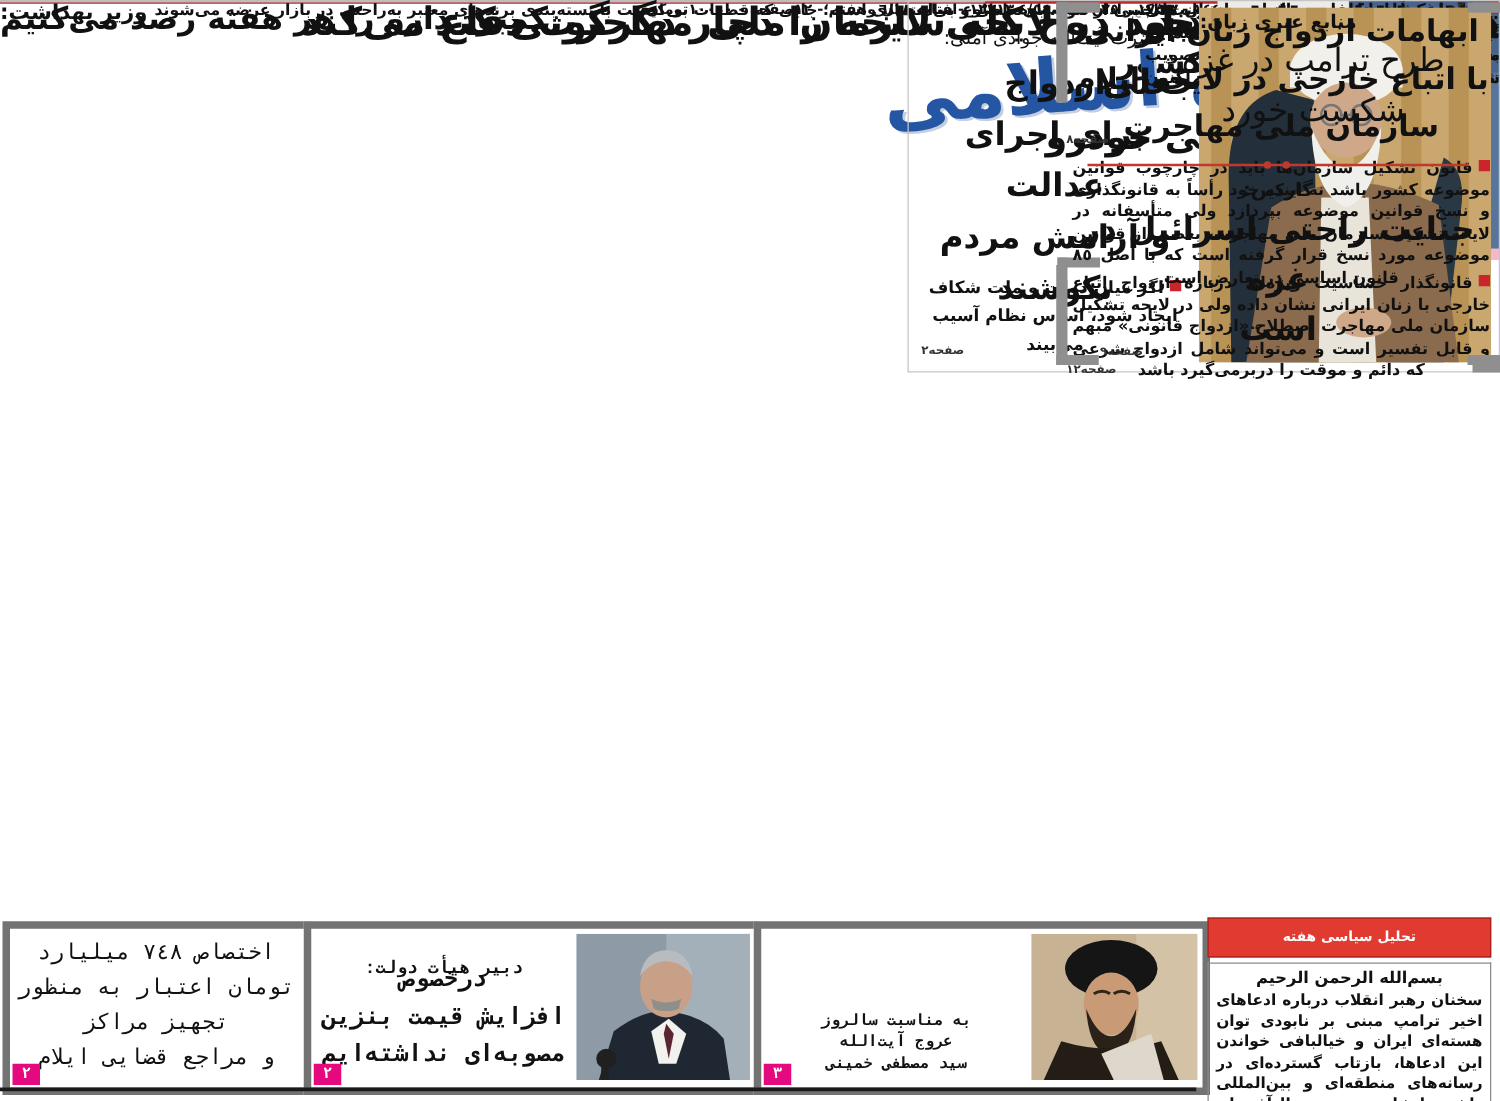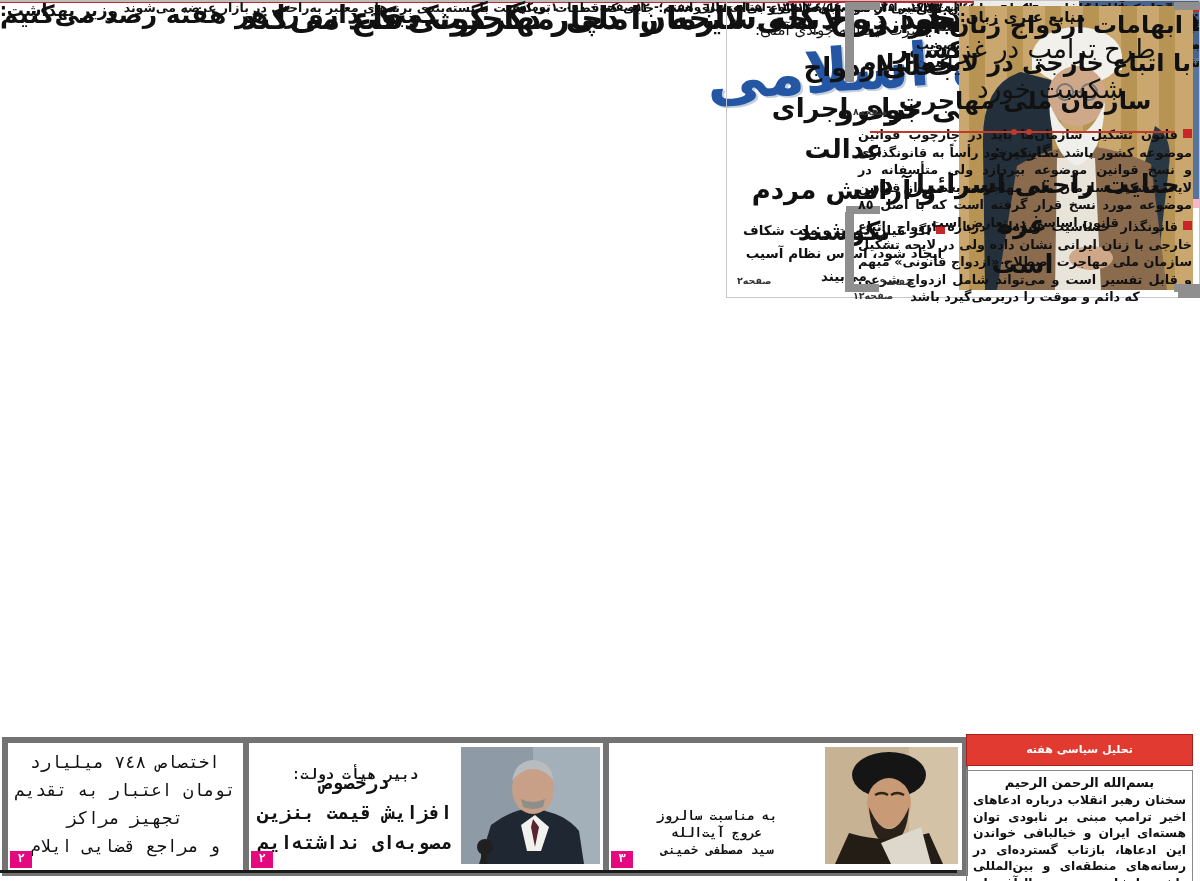--- a/index.html
+++ b/index.html
@@ -270,21 +270,21 @@
     <div id="gaza-h2">
         <div class="gaza-h2-line">جنایت راحتی اسرائیل در غزه</div>
         <div class="gaza-h2-line">است</div>
       </div>
     <div class="pg" id="gaza-pg2">صفحه۱۲</div>
   </div>
 
   <div class="bbox" id="box-ilam">
     <div id="ilam-lines">
         <div class="ilam-line">اختصاص ٧٤٨ میلیارد</div>
-        <div class="ilam-line">تومان اعتبار به تقدیم</div>
+        <div class="ilam-line">تومان اعتبار به منظور</div>
         <div class="ilam-line">تجهیز مراکز</div>
         <div class="ilam-line">و مراجع قضایی ایلام</div>
       </div>
     <div class="badge" style="left:2px;bottom:2px;">۲</div>
   </div>
 
   <div class="bbox" id="box-gas">
     <div id="gas-photo">
       <svg width="139" height="117" viewBox="0 0 139 117">
         <rect width="139" height="117" fill="#8e9ba6"></rect>

